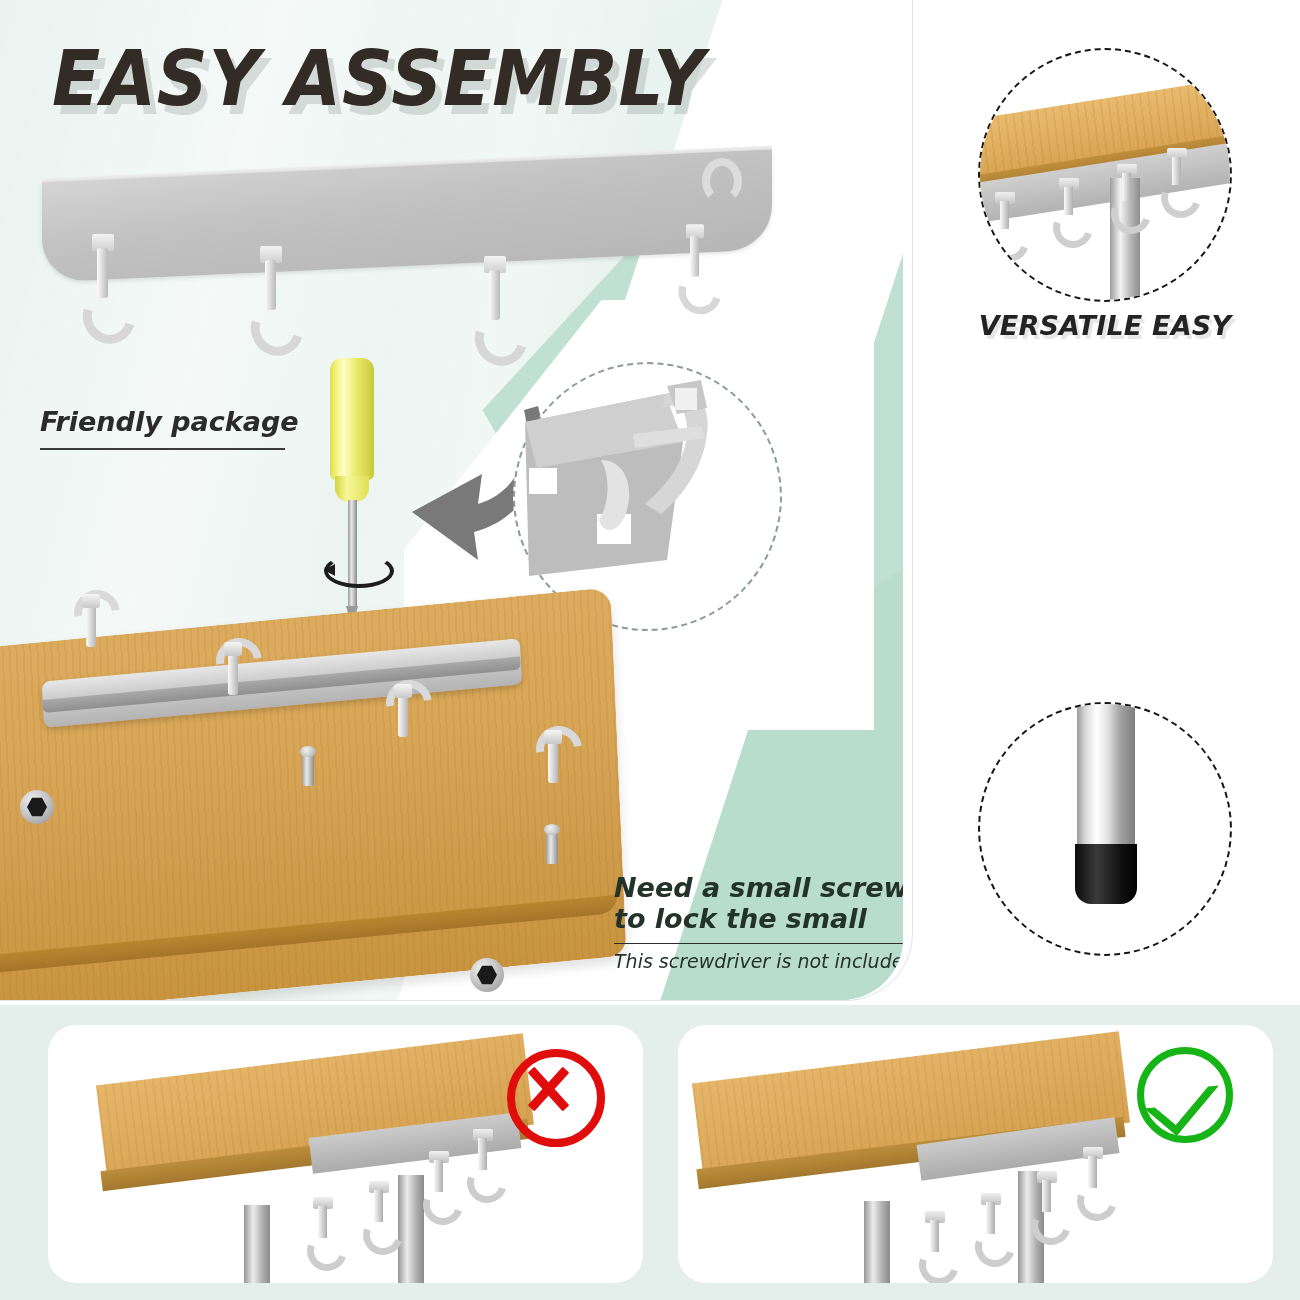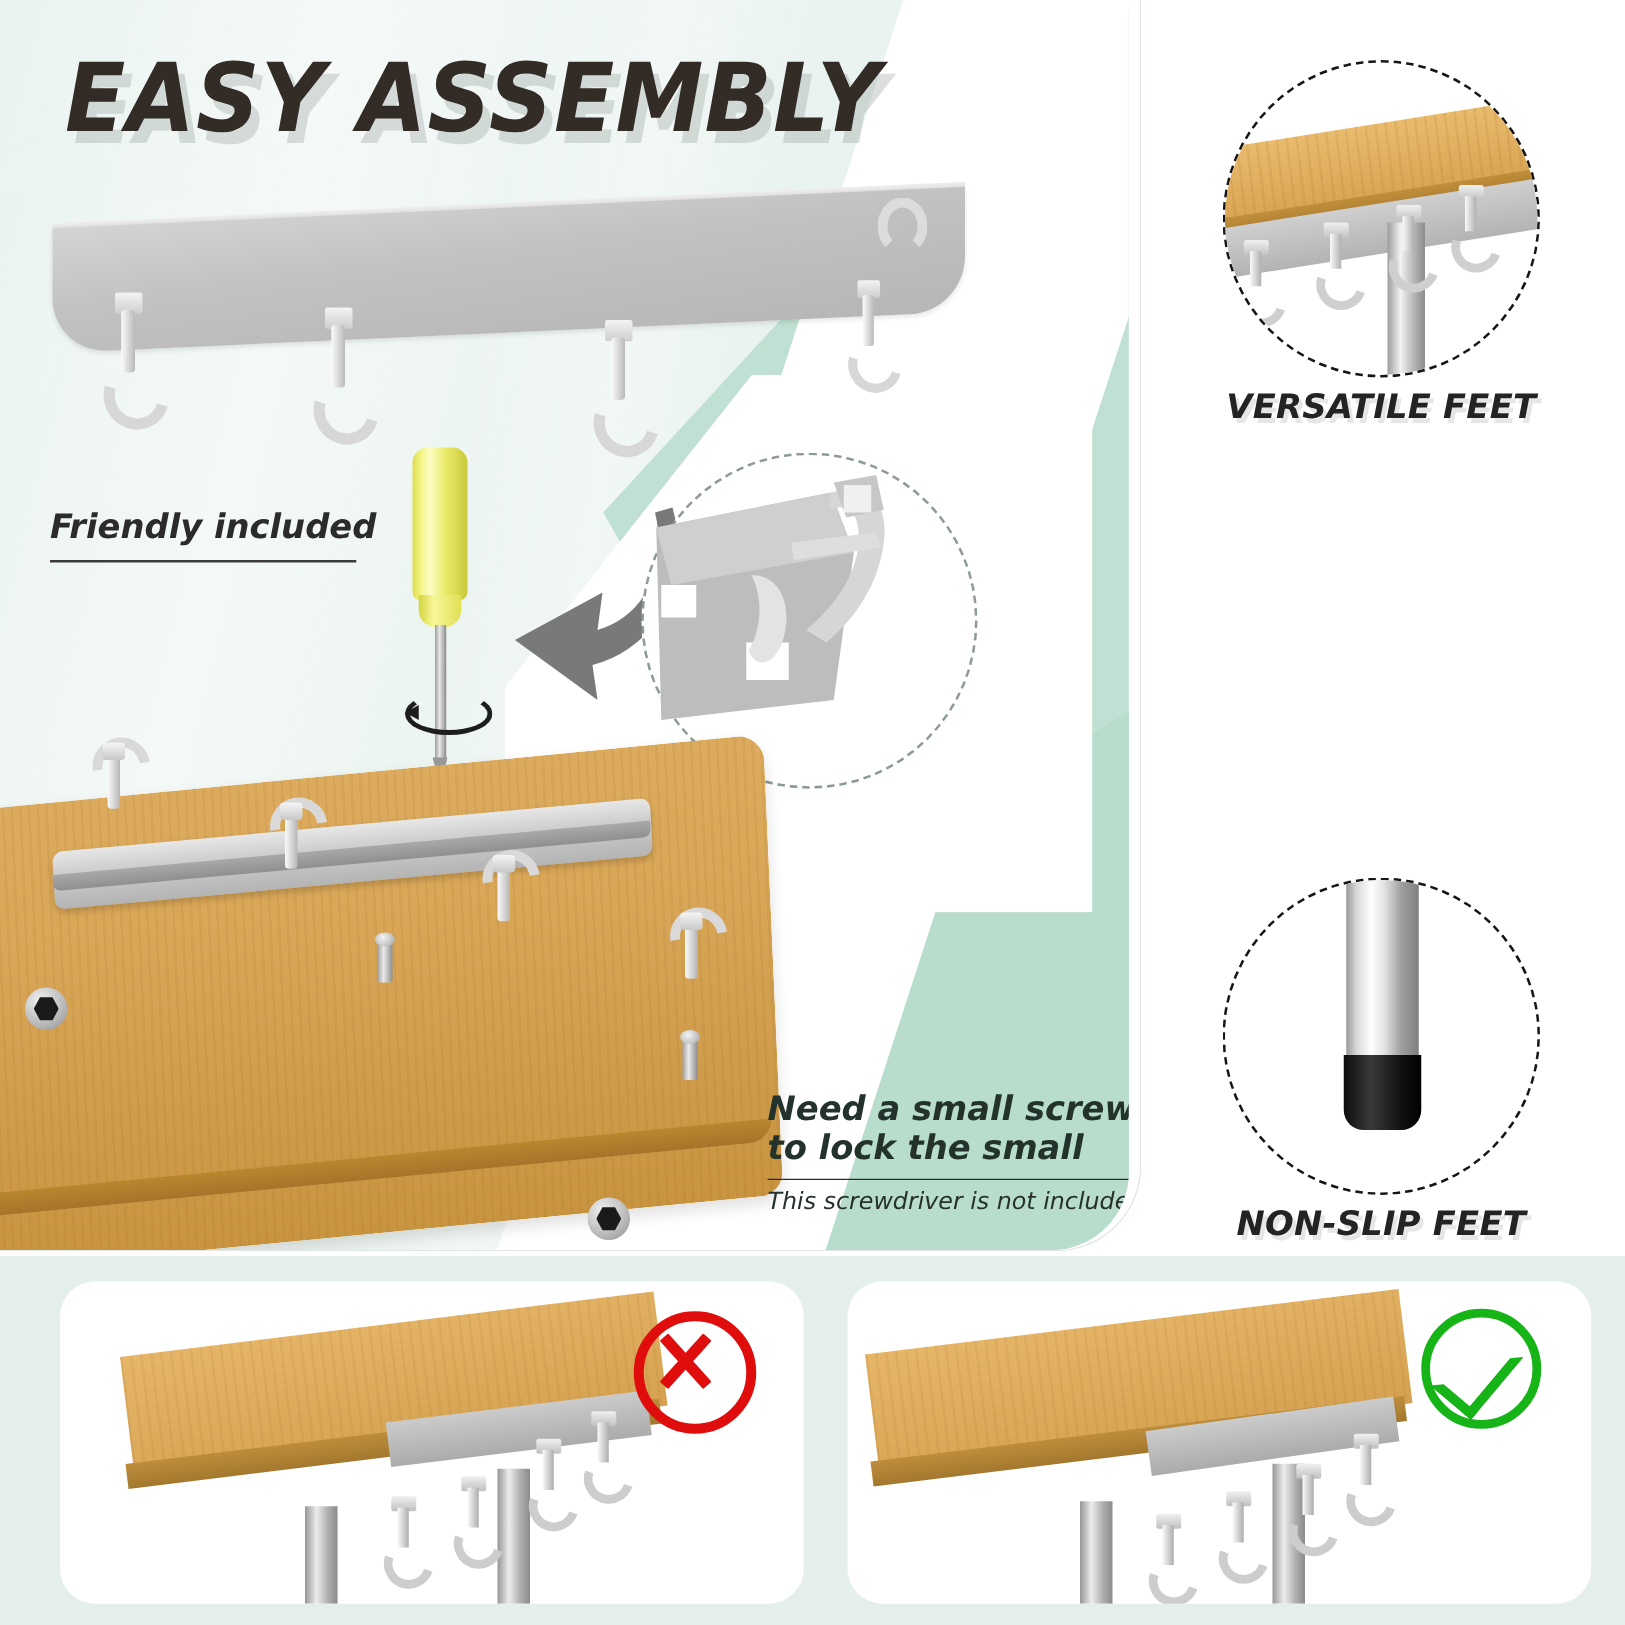--- a/index.html
+++ b/index.html
@@ -255,21 +255,21 @@
             <span class="curl-up"></span>
           </div>
         <div class="hook" style="left:640px;top:66px;transform:scale(.82);">
             <span class="tab"></span>
             <span class="stem"></span>
             <span class="curl"></span>
           </div>
       </div>
 
       <div class="reminder">
-        <div class="reminder-text">Friendly included</div>
+        <div class="reminder-text">Friendly package</div>
         <div class="reminder-rule"></div>
       </div>
 
       <div class="sd">
         <div class="sd-handle"></div>
         <div class="sd-collar"></div>
         <div class="sd-shaft"></div>
         <div class="sd-tip"></div>
         <div class="sd-rot"></div>
         <div class="sd-rot-arrow"></div>
@@ -360,30 +360,29 @@
             <span class="t"></span>
             <span class="s"></span>
             <span class="c"></span>
           </div>
         <div class="f1-hook" style="left:186px;top:98px;">
             <span class="t"></span>
             <span class="s"></span>
             <span class="c"></span>
           </div>
       </div>
-      <div class="flabel">VERSATILE FEET</div>
+      <div class="flabel">VERSATILE EASY</div>
     </div>
 
 
     <div class="feature" style="left:955px;top:702px;">
       <div class="circ">
         <div class="f3-leg"></div>
         <div class="f3-foot"></div>
       </div>
-      <div class="flabel">NON-SLIP FEET</div>
     </div>
   </div>
 
   <div class="bottom-strip">
 
     <div class="cmp-card cmp-left">
       <div class="tbl-top" style="left:52px;top:34px;transform:rotate(-7deg);"></div>
       <div class="tbl-edge" style="left:52px;top:120px;transform:rotate(-7deg);"></div>
       <div class="tbl-apron" style="left:262px;top:100px;width:210px;transform:rotate(-7deg);"></div>
       <div class="tbl-leg" style="left:196px;top:180px;height:78px;"></div>

